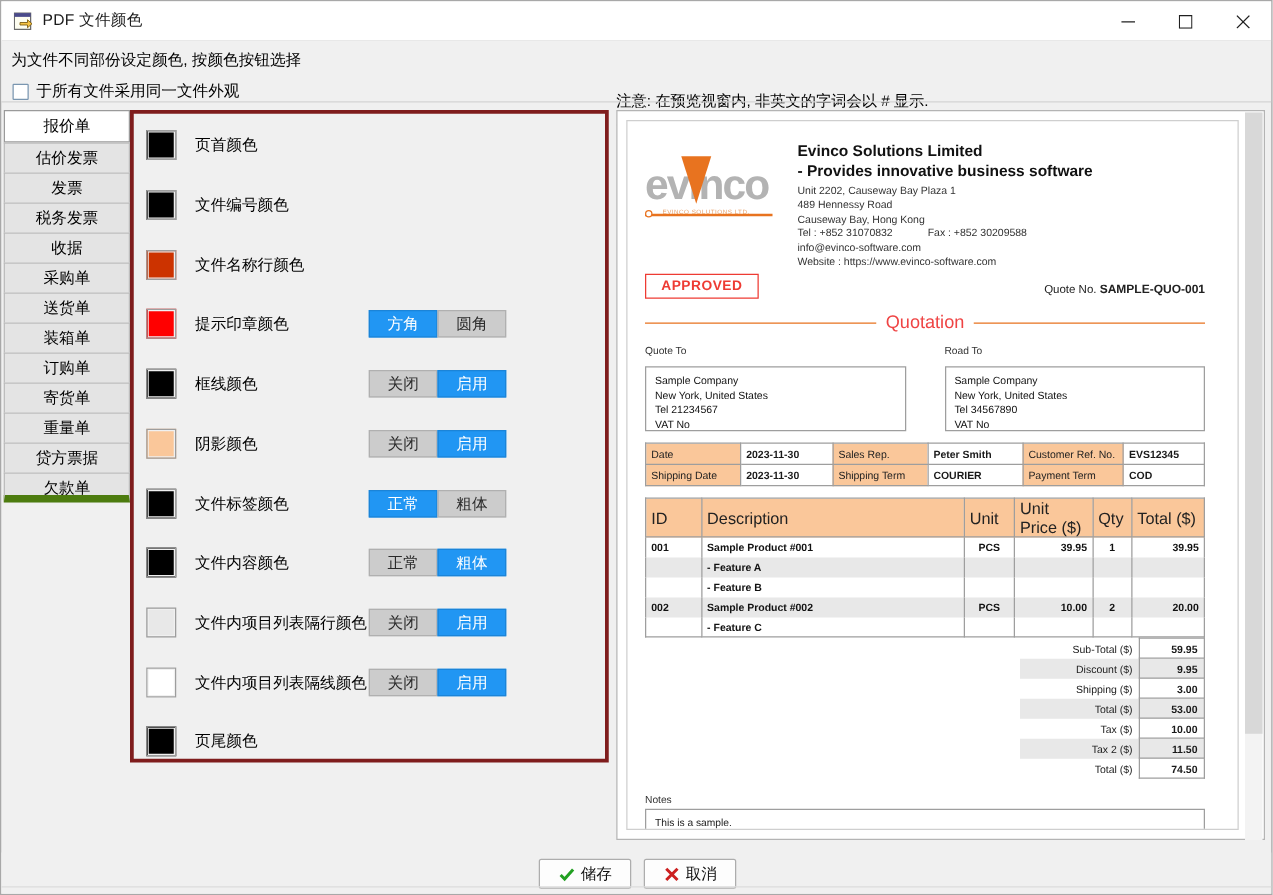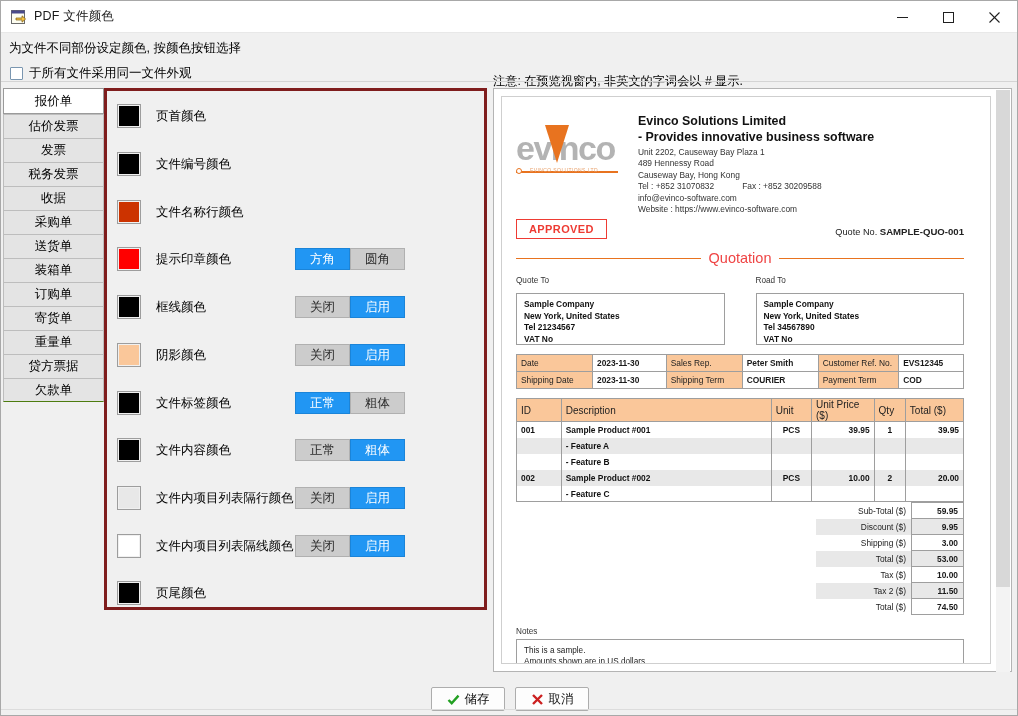--- a/index.html
+++ b/index.html
@@ -41,21 +41,21 @@
 
   
   .main{ position:absolute; top:81px; left:0; width:1018px; height:600px;}
 
   
   .tabs{ position:absolute; left:2px; top:6px; width:101px;}
   .tab{
     height:24px; line-height:23px; text-align:center; font-size:12.5px;
     background:#e4e4e4; border:1px solid #bdbdbd; border-bottom:none; color:#000;
   }
-  .tab:last-child{ border-bottom:1px solid #4d7c0f;}
+  .tab:last-child{ border-bottom:6px solid #4d7c0f;}
   .tab.active{
     background:#ffffff; border:1px solid #9a9a9a; font-weight:normal;
     position:relative; z-index:3; height:26px; line-height:25px;
   }
 
   
   .settings{
     position:absolute; left:103px; top:6px; width:383px; height:522px;
     background:#f0f0f0; border:3px solid #7f1d1d;
   }
@@ -112,30 +112,30 @@
   .quoteno{ position:absolute; right:0; top:7px; font-size:9.2px; color:#222;}
   .quoteno b{ font-size:9.6px;}
 
   .qt-row{ display:flex; align-items:center; margin-top:7px; margin-bottom:10px;}
   .qt-line{ flex:1; height:1px; background:#e8731f;}
   .qt-title{ color:#ef4444; font-size:14.5px; padding:0 8px; font-family:"Liberation Sans",sans-serif;}
 
   .addr-wrap{ display:flex; gap:31px;}
   .addr-col{ flex:1;}
   .addr-lbl{ font-size:8.2px; color:#333; margin-bottom:8px;}
-  .addr-box{ border:1px solid #9e9e9e; height:52px; padding:5px 7px; font-size:8.4px; font-weight:bold; line-height:11.5px; color:#111;}
+  .addr-box{ border:1px solid #9e9e9e; height:52px; padding:5px 7px; font-size:8.4px; font-weight:normal; line-height:11.5px; color:#111;}
 
   table.meta{ border-collapse:collapse; width:100%; margin-top:9px; table-layout:fixed;}
   table.meta td{ border:1px solid #9e9e9e; height:17px; font-size:8.4px; padding:0 4px;}
   table.meta td.k{ background:#fac79a; color:#222;}
   table.meta td.v{ background:#fff; font-weight:bold;}
 
   table.items{ border-collapse:collapse; width:100%; margin-top:9px; table-layout:fixed;}
   table.items th{
-    background:#fac79a; border:1px solid #9e9e9e; font-size:10px; font-weight:normal;
+    background:#fac79a; border:1px solid #9e9e9e; font-size:13px; font-weight:normal;
     height:16px; text-align:left; padding:0 4px; color:#222;
   }
   table.items td{ border-left:1px solid #9e9e9e; border-right:1px solid #9e9e9e; font-size:8.4px; font-weight:bold; height:16px; padding:0 4px; color:#111;}
   table.items tr.alt td{ background:#e8e8e8;}
   table.items tr.last td{ border-bottom:1px solid #9e9e9e;}
   .ta-r{ text-align:right;}
   .ta-c{ text-align:center;}
 
   table.tot{ border-collapse:collapse; margin-top:0; margin-left:auto; table-layout:fixed;}
   table.tot td{ font-size:8.4px; height:16px; padding:0 5px;}

